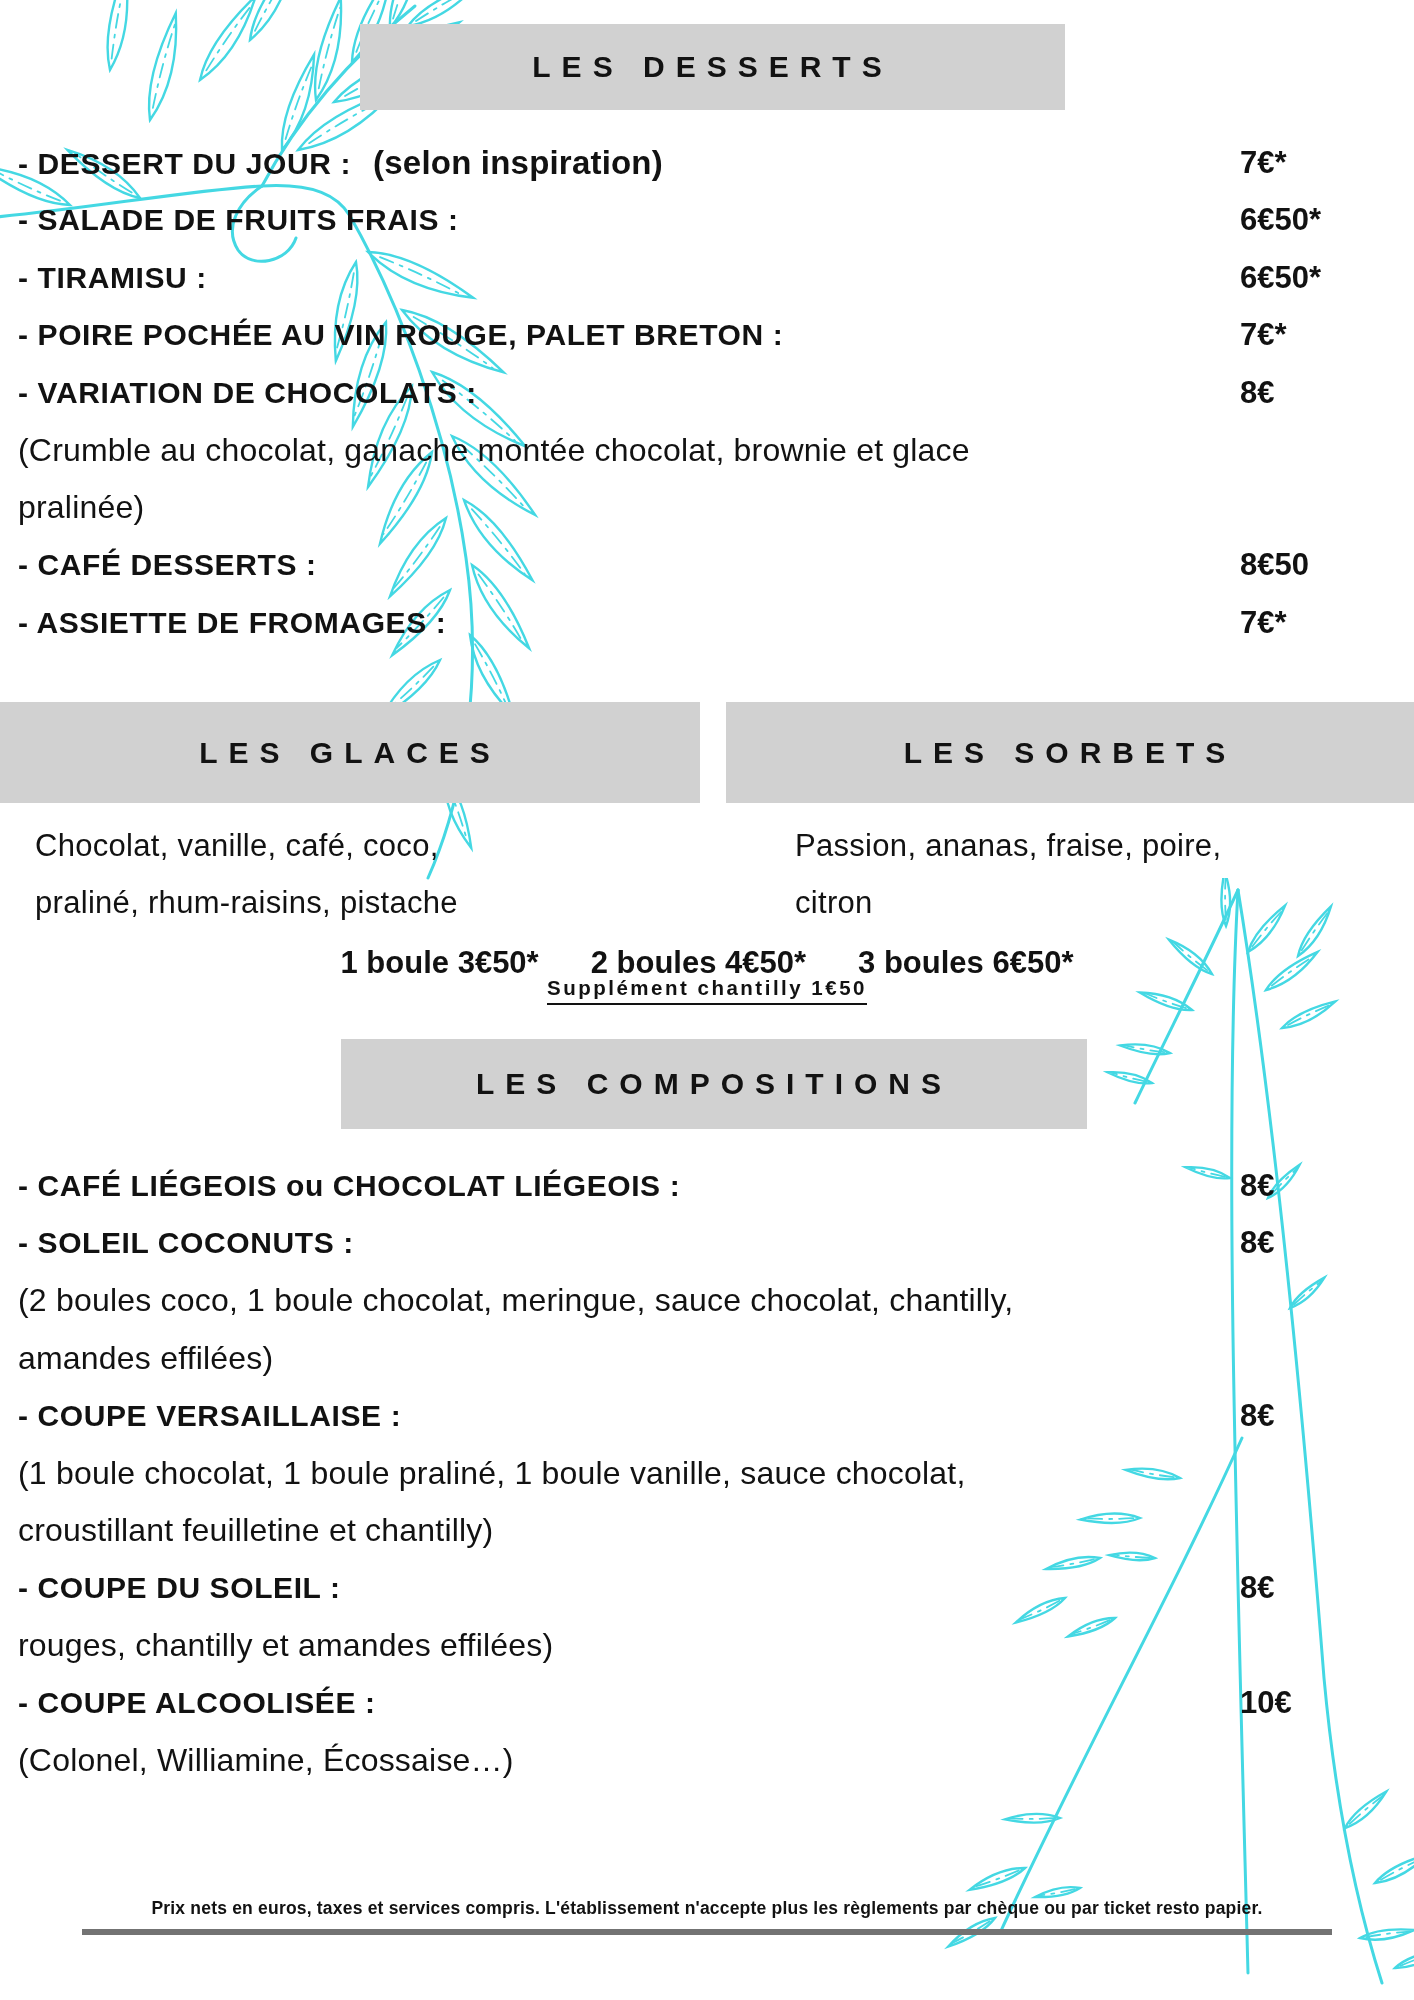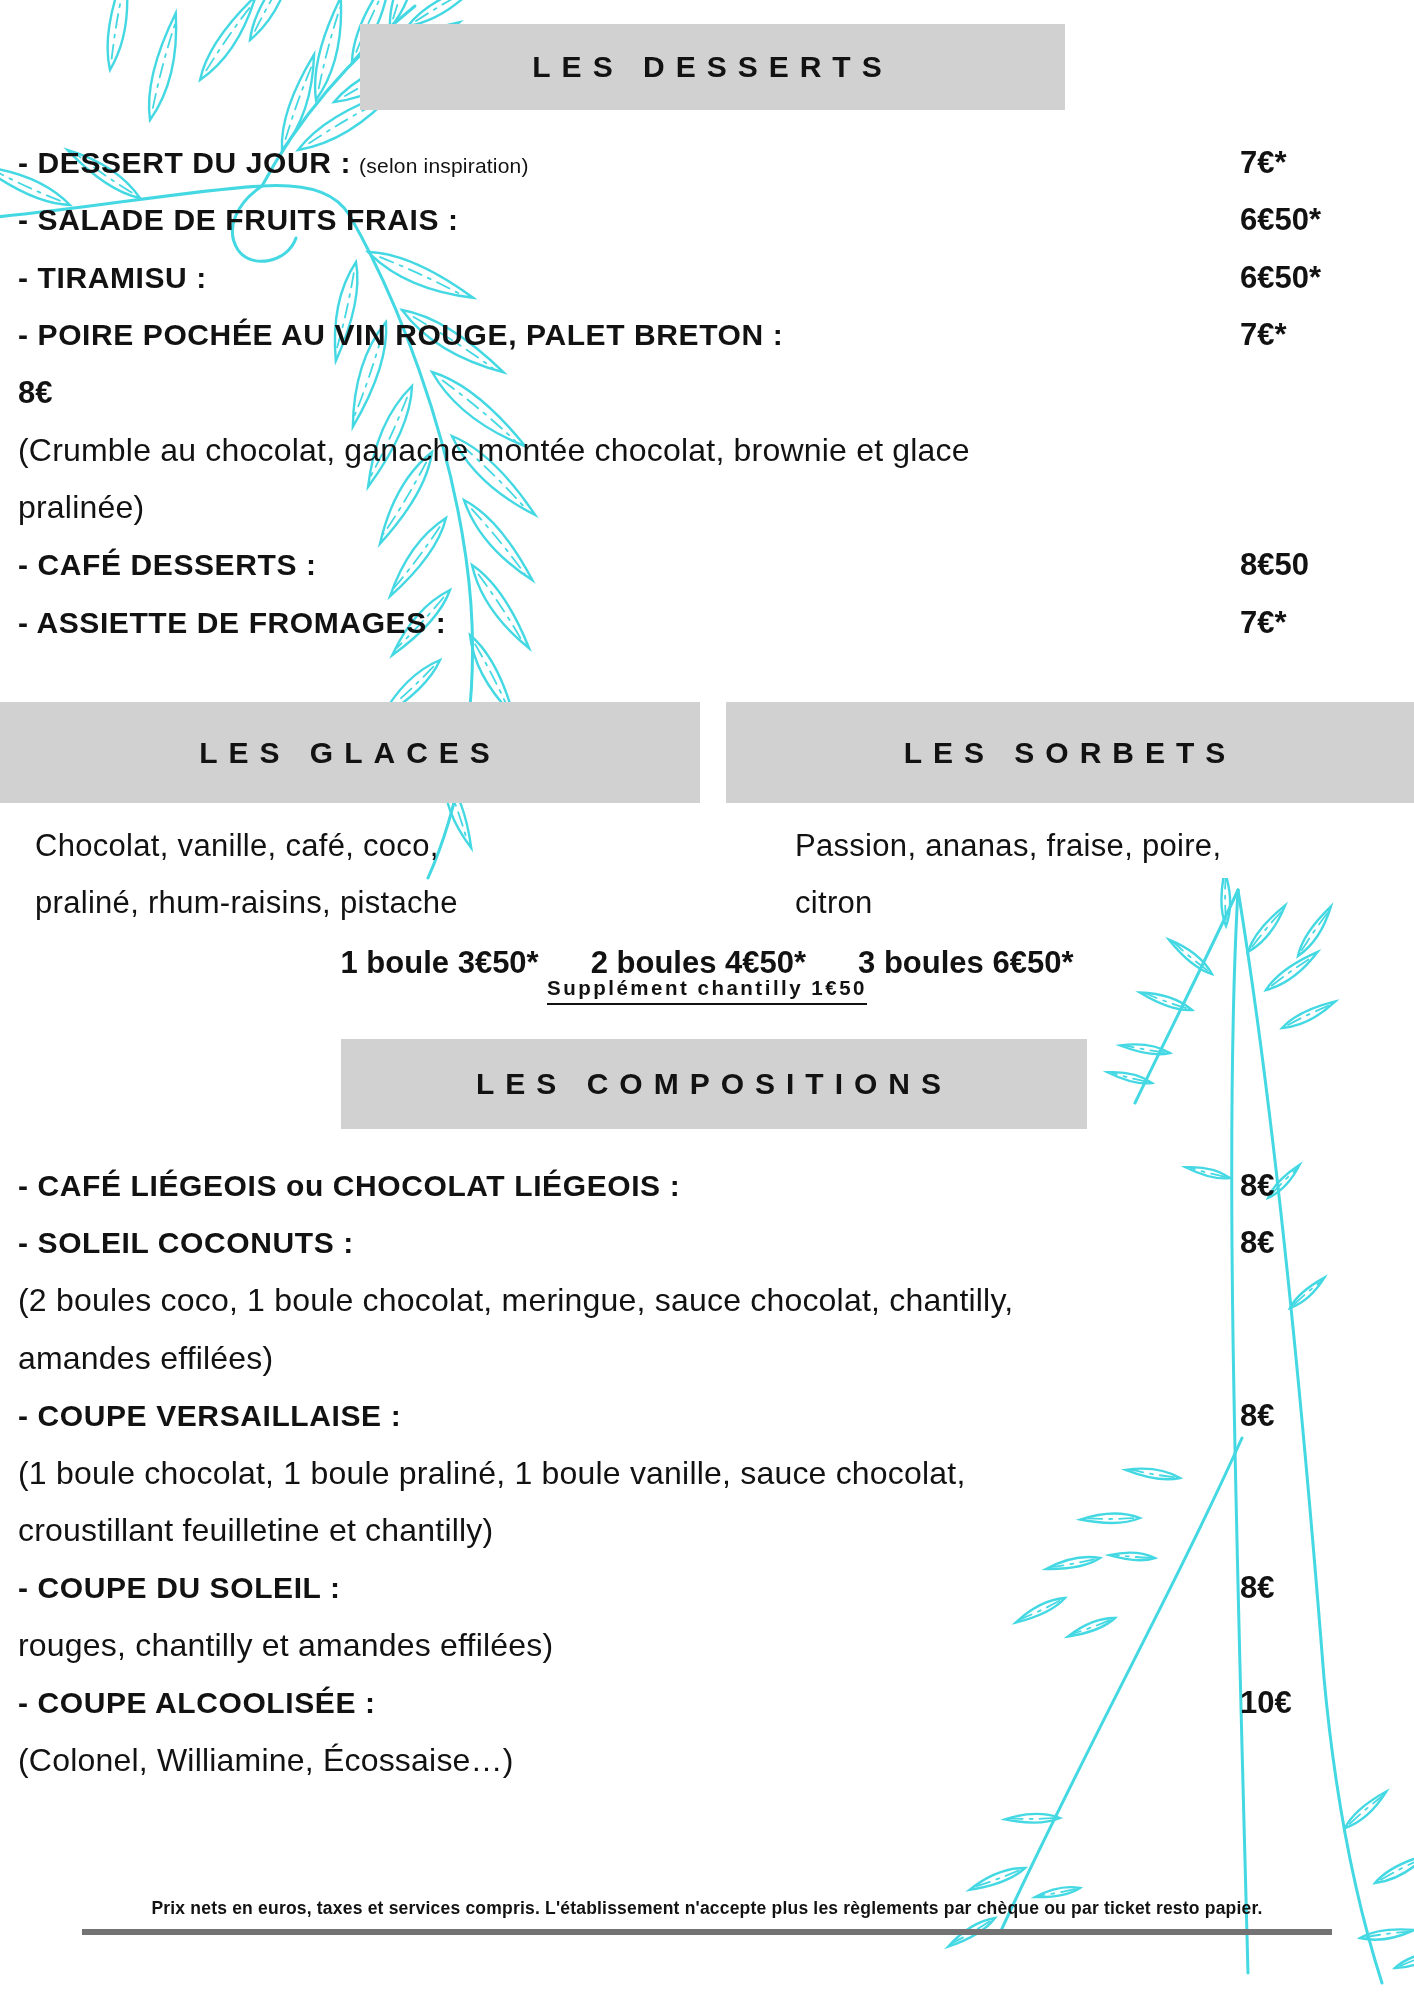--- a/index.html
+++ b/index.html
@@ -14,21 +14,21 @@
   .deco .lv{stroke-width:1.8px;stroke-dasharray:14 7 3 7;}
 
   .shdr{
     position:absolute;z-index:1;background:#d1d1d1;
     display:flex;align-items:center;justify-content:center;
     font-weight:bold;font-size:30px;letter-spacing:11px;white-space:nowrap;
   }
   .menu-list{position:absolute;z-index:1;left:18px;width:1377px;}
   .menu-row{display:flex;align-items:center;height:57.5px;}
   .lbl{flex:1;font-weight:bold;font-size:30px;letter-spacing:0.6px;white-space:nowrap;}
-  .note{font-weight:normal;font-size:21px;letter-spacing:0.2px;margin-left:8px;}
+  .note{font-weight:bold;font-size:33px;letter-spacing:0.2px;margin-left:22px;}
   .price{width:155px;font-weight:bold;font-size:31px;white-space:nowrap;}
   .desc{flex:1;font-weight:normal;font-size:32px;letter-spacing:0.2px;white-space:nowrap;}
 
   .flavors{position:absolute;z-index:1;font-size:31px;font-weight:normal;letter-spacing:0.3px;}
   .flavors div{height:57px;display:flex;align-items:center;white-space:nowrap;}
 
   .boules{
     position:absolute;z-index:1;left:0;top:934px;width:1414px;height:57px;
     display:flex;align-items:center;justify-content:center;gap:52px;
     font-weight:bold;font-size:31px;white-space:nowrap;
@@ -145,20 +145,21 @@
   </div>
   <div class="menu-row">
     <span class="lbl">- TIRAMISU :</span>
     <span class="price">6€50*</span>
   </div>
   <div class="menu-row">
     <span class="lbl">- POIRE POCHÉE AU VIN ROUGE, PALET BRETON :</span>
     <span class="price">7€*</span>
   </div>
   <div class="menu-row">
+    <span class="lbl">- VARIATION DE CHOCOLATS :</span>
     <span class="price">8€</span>
   </div>
   <div class="menu-row">
     <span class="desc">(Crumble au chocolat, ganache montée chocolat, brownie et glace</span>
   </div>
   <div class="menu-row">
     <span class="desc">pralinée)</span>
   </div>
   <div class="menu-row">
     <span class="lbl">- CAFÉ DESSERTS :</span>

